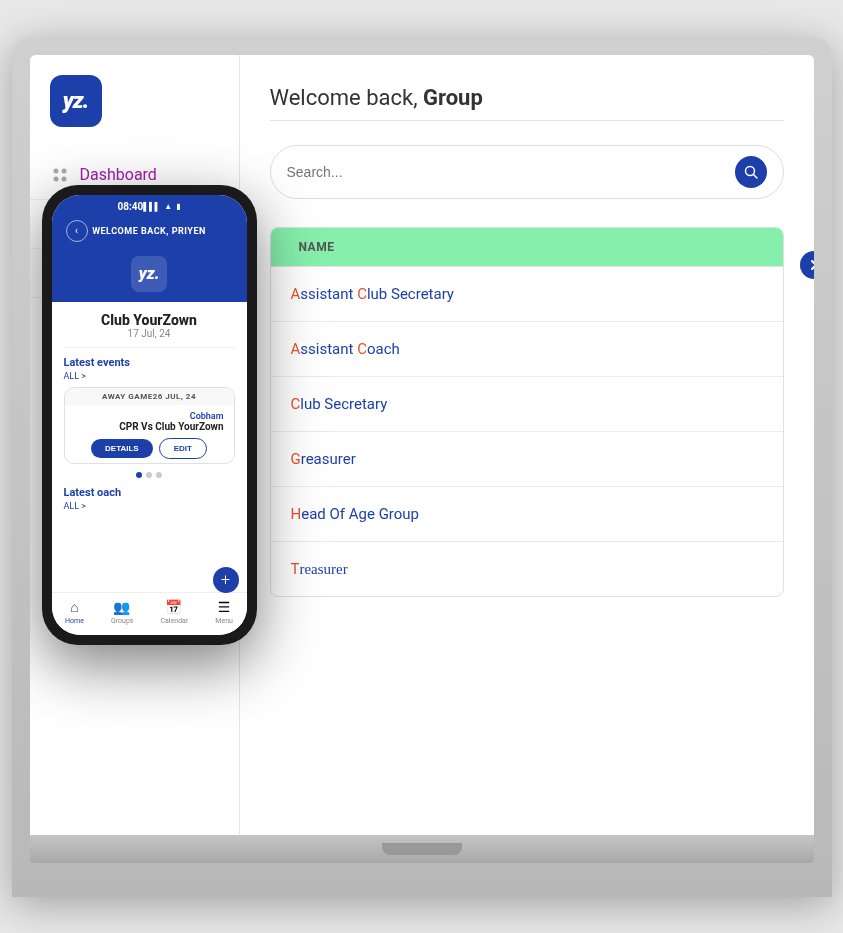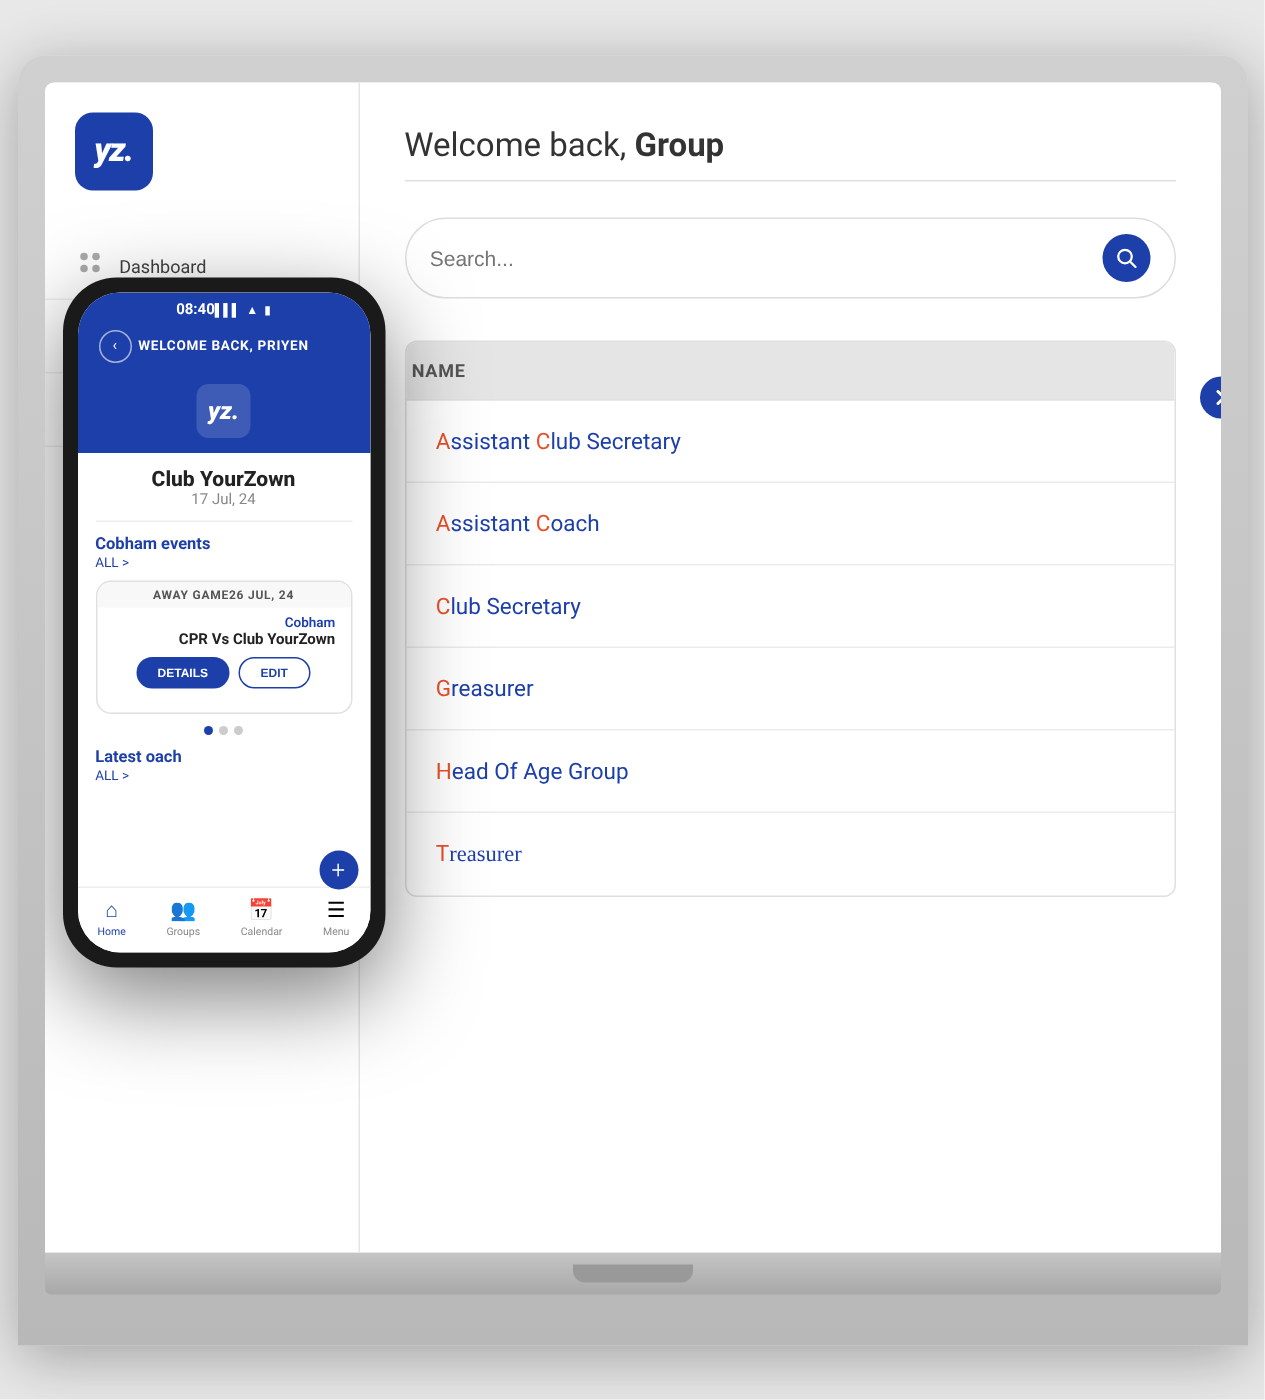--- a/index.html
+++ b/index.html
@@ -75,25 +75,25 @@
     .sidebar-logo-text {
       color: #fff;
       font-weight: 900;
       font-size: 22px;
       font-style: italic;
       letter-spacing: -1px;
     }
 
     .sidebar-nav-item {
       display: flex;
-      align-items: flex-end;
+      align-items: flex-start;
       gap: 10px;
       padding: 14px 20px;
-      color: #404040;
-      font-size: 12px;
+      color: #a21caf;
+      font-size: 16px;
       cursor: pointer;
       border-bottom: 1px solid #f0f0f0;
     }
     .sidebar-nav-icon {
       width: 20px;
       height: 20px;
       display: flex;
       align-items: center;
       justify-content: center;
     }
@@ -151,22 +151,22 @@
     }
 
     
     .roles-table {
       width: 100%;
       border: 1px solid #e0e0e0;
       border-radius: 8px;
       overflow: hidden;
     }
     .roles-header {
-      background: #e5e5e5;
-      padding: 12px 4px;
+      background: #86efac;
+      padding: 12px 28px;
       font-size: 12px;
       font-weight: 700;
       color: #555;
       letter-spacing: 0.5px;
       text-transform: uppercase;
       border-bottom: 1px solid #e0e0e0;
     }
     .role-row {
       padding: 18px 20px;
       border-bottom: 1px solid #ebebeb;
@@ -348,21 +348,22 @@
     }
     .event-match {
       font-size: 10px;
       font-weight: 700;
       color: #222;
     }
     .event-buttons {
       display: flex;
       gap: 6px;
       justify-content: center;
-      padding: 0 10px 16px;
+      padding: 0 10px 4px;
+      align-items: center;
     }
     .event-btn-details {
       background: #1d3faa;
       color: #fff;
       border: none;
       border-radius: 16px;
       padding: 5px 14px;
       font-size: 8px;
       font-weight: 700;
       cursor: pointer;
@@ -579,21 +580,21 @@
                 <span class="phone-logo-text">yz.</span>
               </div>
             </div>
           </div>
 
           <div class="phone-content">
             <div class="phone-club-name">Club YourZown</div>
             <div class="phone-date">17 Jul, 24</div>
             <div class="phone-divider"></div>
 
-            <div class="phone-section-title">Cobham events</div>
+            <div class="phone-section-title">Latest events</div>
             <a class="phone-all-link">ALL &gt;</a>
 
             <div class="event-card">
               <div class="event-card-header">
                 <span>AWAY GAME</span>
                 <span>26 Jul, 24</span>
               </div>
               <div class="event-card-body">
                 <div class="event-team-name">Cobham</div>
                 <div class="event-match">CPR Vs Club YourZown</div>

